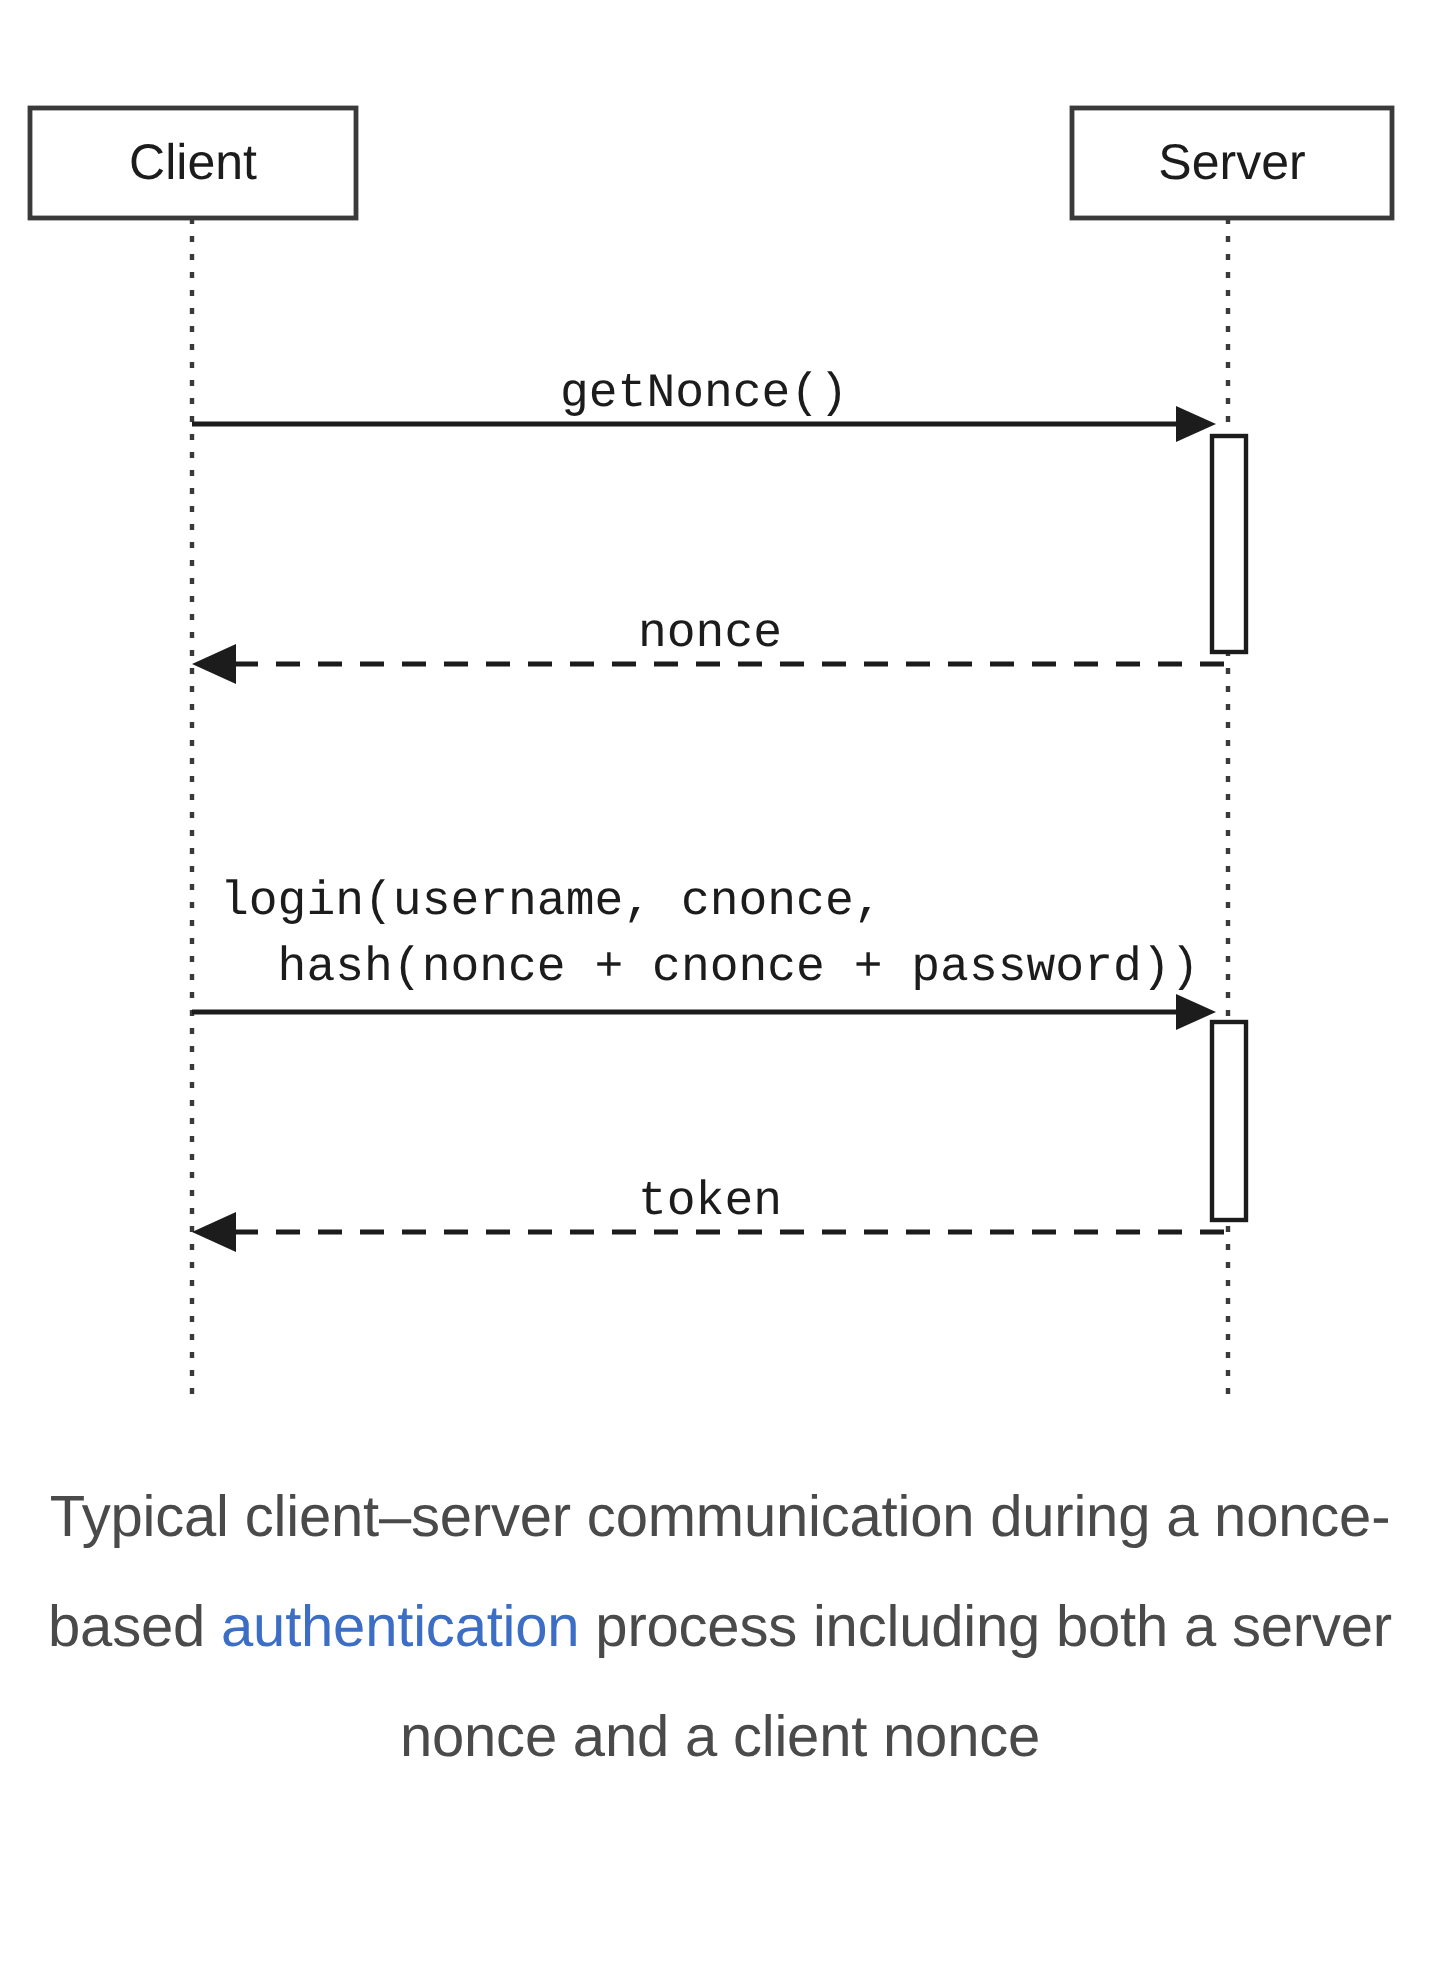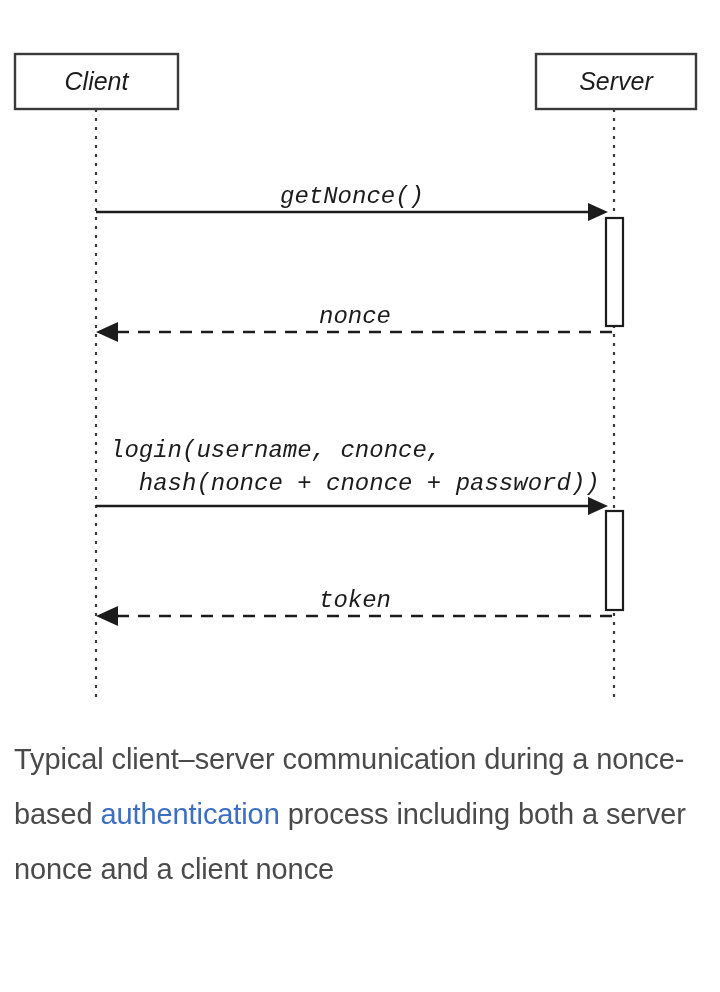--- a/index.html
+++ b/index.html
@@ -17,21 +17,20 @@
     -webkit-font-smoothing: antialiased;
   }
 
   #diagram-figure {
     position: absolute;
     left: 0;
     top: 0;
     width: 596px;
     height: 715px;
     background: #ffffff;
-    font-style: italic;
   }
 
   #sequence-diagram-svg {
     display: block;
     width: 720px;
     height: 715px;
   }
 
   
   .participant-box {
@@ -84,20 +83,21 @@
     left: 0;
     top: 716px;
     width: 720px;
     padding: 16px 14px 0 14px;
     box-sizing: border-box;
     font-family: "Liberation Sans", sans-serif;
     font-size: 29px;
     line-height: 55px;
     color: #4a4a4a;
     letter-spacing: -0.1px;
+    text-align: center;
   }
   #caption .link {
     color: #3b6ec4;
     text-decoration: none;
     cursor: pointer;
   }
 </style>
 </head>
 <body>
 

